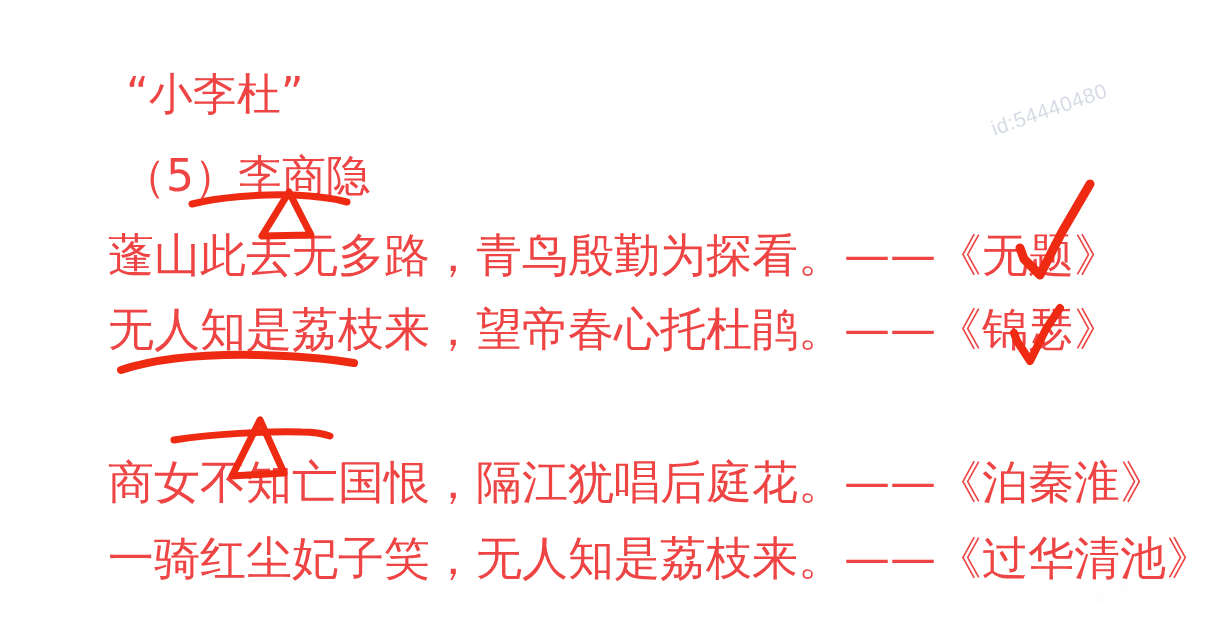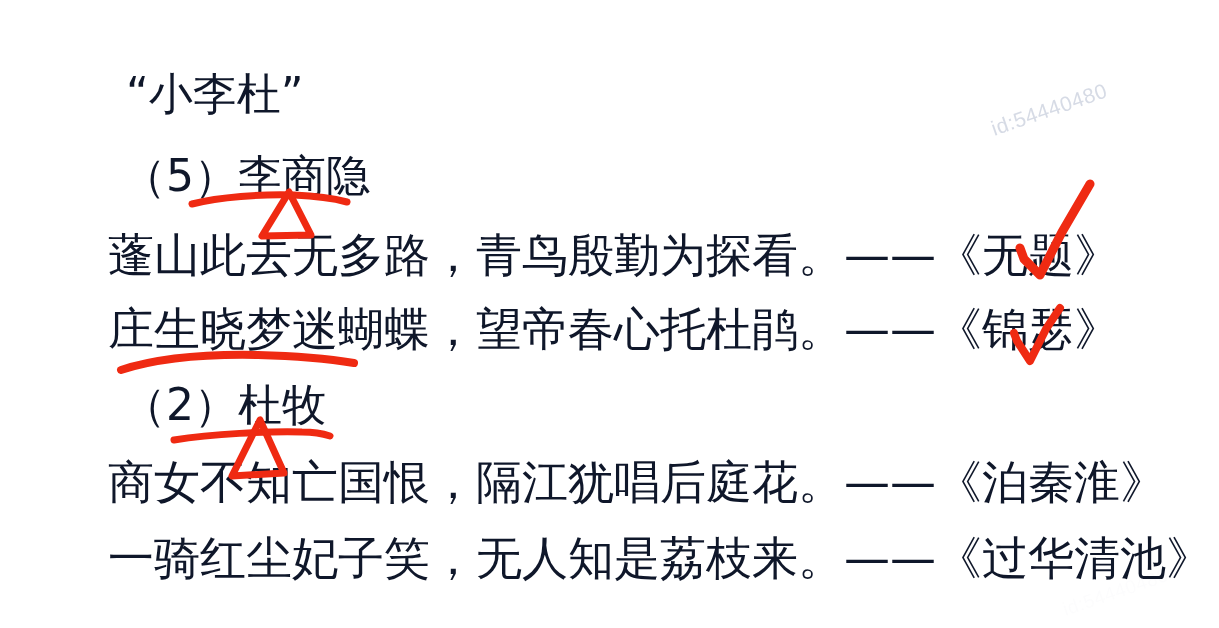--- a/index.html
+++ b/index.html
@@ -15,21 +15,21 @@
     width: 1219px;
     height: 628px;
     background: #ffffff;
     overflow: hidden;
   }
 
   
   .textline {
     position: absolute;
     white-space: pre;
-    color: #0f172a;
+    color: #ef4444;
     font-family: "DejaVu Sans", "Liberation Sans", sans-serif;
     font-size: 46px;
     line-height: 46px;
     letter-spacing: 0px;
     font-weight: 500;
     z-index: 3;
   }
   .heading {
     font-size: 44px;
     line-height: 44px;
@@ -90,23 +90,22 @@
   <div class="watermark wm-top">id:54440480</div>
 
   <div class="watermark wm-bottom">id:54440480</div>
 
   <div class="textline l-title heading">“小李杜”</div>
 
   <div class="textline l-h1 heading">（5）李商隐</div>
 
   <div class="textline l-p1">蓬山此去无多路，青鸟殷勤为探看。——《无题》</div>
 
-  <div class="textline l-p2">庄生晓梦迷蝴蝶，望帝春心托杜鹃。——《锦瑟》</div>
+  <div class="textline l-p2">无人知是荔枝来，望帝春心托杜鹃。——《锦瑟》</div>
 
-  <div class="textline l-h2 heading">（2）杜牧</div>
 
   <div class="textline l-p4">一骑红尘妃子笑，无人知是荔枝来。——《过华清池》</div>
 
   <div class="textline l-p3">商女不知亡国恨，隔江犹唱后庭花。——《泊秦淮》</div>
 
   <div class="annot a-underline1">
     <svg width="160" height="62" viewBox="0 0 160 62" fill="none">
       <path d="M2 16 C 30 9, 70 6, 104 7 C 128 8, 146 11, 157 14" stroke="#ef2a12" stroke-width="7" stroke-linecap="round" fill="none"></path>
       <path d="M99 4 L 72 48 L 121 47 Z" stroke="#ef2a12" stroke-width="7" stroke-linejoin="round" stroke-linecap="round" fill="none"></path>
     </svg>

